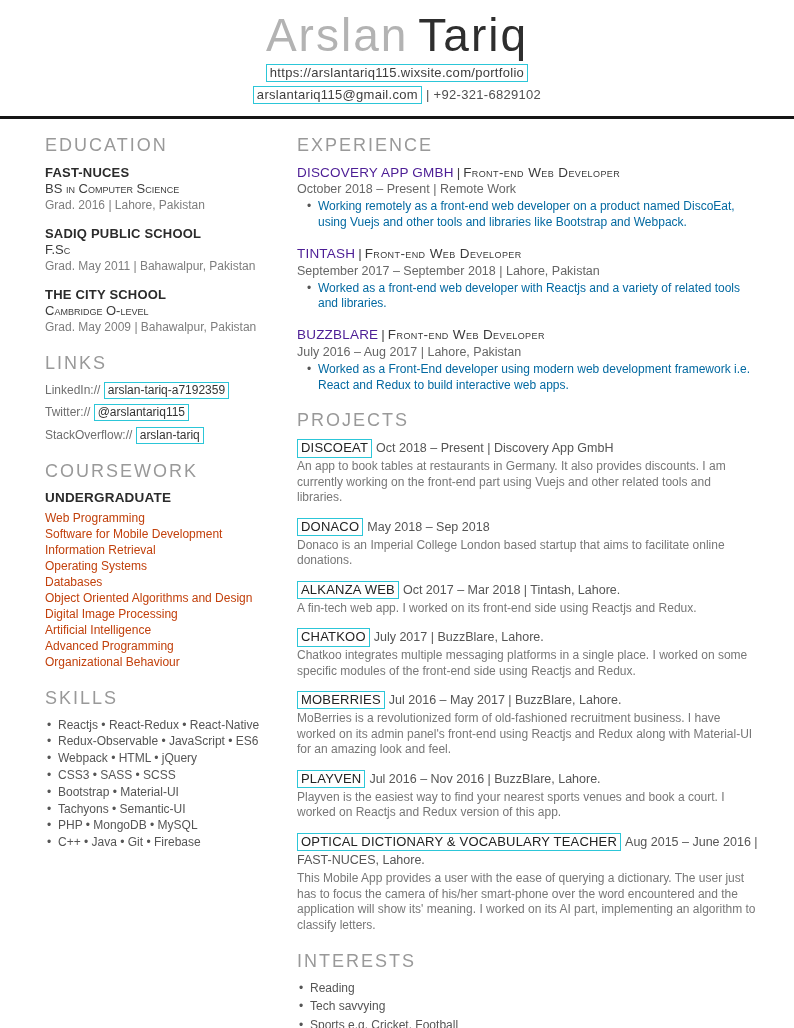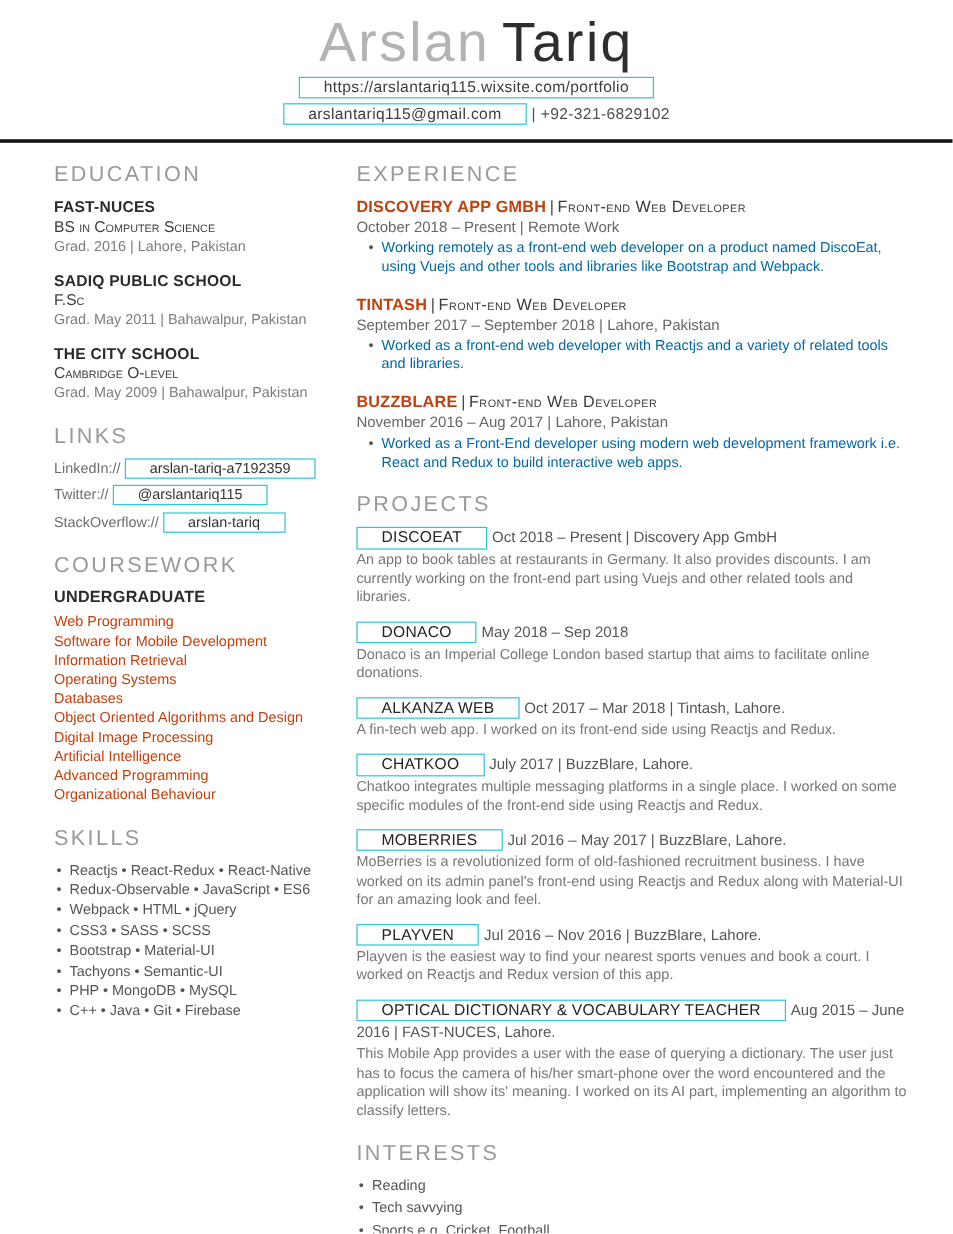--- a/index.html
+++ b/index.html
@@ -13,21 +13,21 @@
 
   
   .header { text-align:center; padding-top:10px; }
   .name { font-size:46px; font-weight:300; letter-spacing:2px; line-height:1.1; }
   .name .first { color:#b3b3b3; margin-right:10px; }
   .name .last  { color:#2e2e2e; }
   .contact-line { font-size:13px; color:#4f4f4f; letter-spacing:0.3px; line-height:1.55; margin-top:2px; }
   .chip {
     display:inline-block;
     border:1.5px solid #2cc6d8;
-    padding:0 20px;
+    padding:0 3px;
     line-height:1.25;
     color:#3d3d3d;
   }
   .contact-line .sep { margin:0 4px; color:#4f4f4f; }
 
   .rule { height:3px; background:#151515; margin-top:11px; }
 
   
   .content { display:flex; padding:16px 36px 0 45px; gap:14px; }
   .col-left { flex:0 0 238px; width:238px; }
@@ -53,21 +53,21 @@
   .course-sub { font-size:13.5px; font-weight:700; color:#2b2b2b; margin-bottom:6px; letter-spacing:0.2px; }
   .course-item { font-size:12px; color:#c2410c; line-height:1.33; }
 
   
   .bullet-line { font-size:12px; color:#555555; line-height:1.4; padding-left:13px; position:relative; }
   .bullet-line::before { content:"•"; position:absolute; left:2px; color:#555; }
 
   
   .job { margin-bottom:14px; }
   .job-head { font-size:13.5px; line-height:1.3; }
-  .job-company { font-weight:700; color:#c2410c; letter-spacing:0.2px; }
+  .job-company { font-weight:400; color:#4c1d95; letter-spacing:0.2px; }
   .job-sep { color:#444; margin:0 3px; }
   .job-role { font-variant:small-caps; color:#3a3a3a; letter-spacing:0.4px; }
   .job-meta { font-size:12.5px; color:#666; margin:1px 0 3px; }
   .job-bullet { font-size:12px; color:#0369a1; line-height:1.32; margin-left:8px; padding-left:13px; position:relative; }
   .job-bullet::before { content:"•"; position:absolute; left:2px; color:#555; }
 
   
   .proj { margin-bottom:12px; }
   .proj-head { font-size:12.5px; color:#555; line-height:1.5; }
   .proj-head .chip { margin-right:4px; }
@@ -175,21 +175,21 @@
         </div>
 
         <div class="job">
           <div class="job-head"><span class="job-company">TINTASH</span><span class="job-sep">|</span><span class="job-role">Front-end Web Developer</span></div>
           <div class="job-meta">September 2017 – September 2018 | Lahore, Pakistan</div>
           <div class="job-bullet">Worked as a front-end web developer with Reactjs and a variety of related tools and libraries.</div>
         </div>
 
         <div class="job">
           <div class="job-head"><span class="job-company">BUZZBLARE</span><span class="job-sep">|</span><span class="job-role">Front-end Web Developer</span></div>
-          <div class="job-meta">November 2016 – Aug 2017 | Lahore, Pakistan</div>
+          <div class="job-meta">July 2016 – Aug 2017 | Lahore, Pakistan</div>
           <div class="job-bullet">Worked as a Front-End developer using modern web development framework i.e. React and Redux to build interactive web apps.</div>
         </div>
       </section>
 
       <section class="section">
         <h2 class="sec-title">PROJECTS</h2>
 
         <div class="proj">
           <div class="proj-head"><span class="chip proj-name">DISCOEAT</span><span>Oct 2018 – Present | Discovery App GmbH</span></div>
           <div class="proj-desc">An app to book tables at restaurants in Germany. It also provides discounts. I am currently working on the front-end part using Vuejs and other related tools and libraries.</div>

